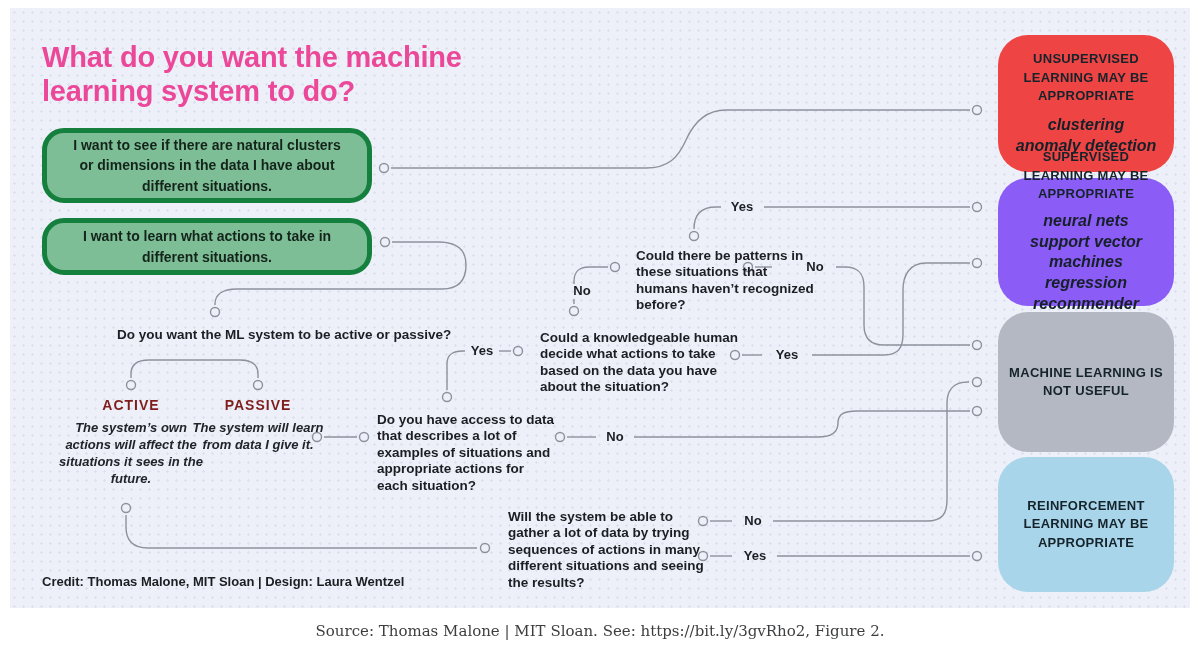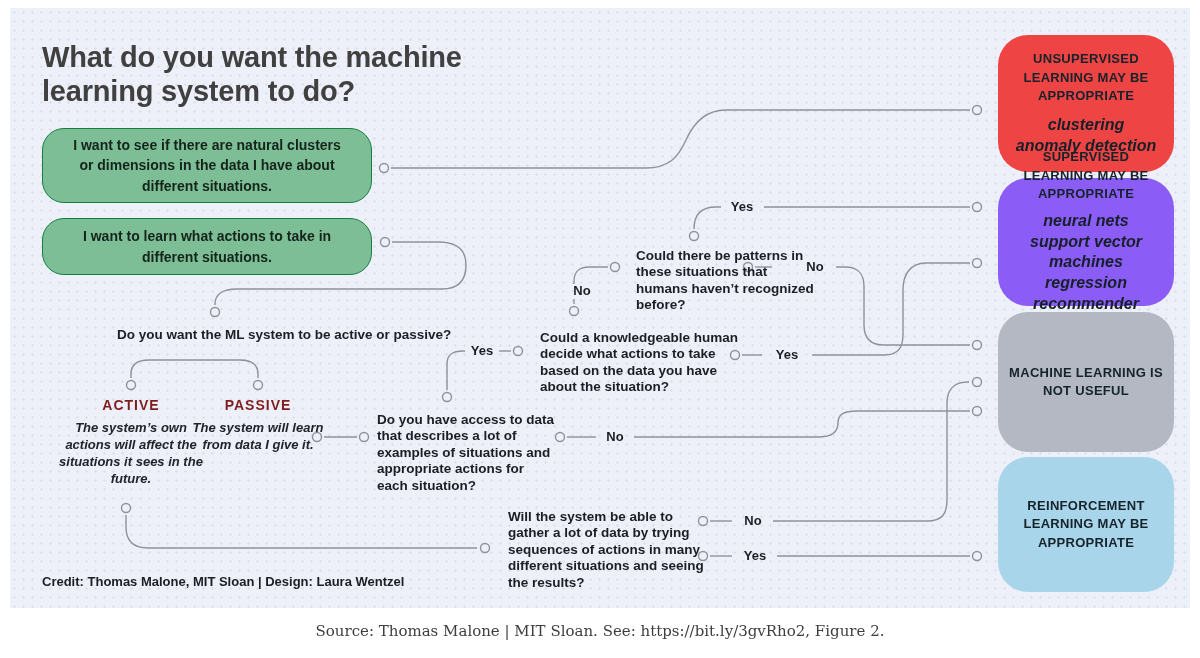--- a/index.html
+++ b/index.html
@@ -7,25 +7,25 @@
   .panel{
     position:absolute;left:10px;top:8px;width:1180px;height:600px;
     background-color:#edf0f8;
     background-image:radial-gradient(#dde1ee 1px, transparent 1.4px);
     background-size:9px 9px;
   }
   svg.wires{position:absolute;left:0;top:0;width:1200px;height:658px;z-index:2;pointer-events:none;}
   .abs{position:absolute;z-index:3;}
   .title{
     left:42px;top:40px;width:480px;
-    font-size:29px;line-height:1.18;font-weight:700;color:#404040;
+    font-size:29px;line-height:1.18;font-weight:700;color:#ec4899;
     white-space:pre-line;letter-spacing:-0.2px;
   }
   .start-node{
-    left:42px;width:330px;background:#7dbe96;border:1px solid #15803d;
+    left:42px;width:330px;background:#7dbe96;border:5px solid #15803d;
     border-radius:22px;display:flex;align-items:center;justify-content:center;
     text-align:center;font-weight:700;font-size:14px;line-height:1.45;color:#14241b;
     padding:0 26px;box-sizing:border-box;
   }
   #start1{top:128px;height:75px;}
   #start2{top:218px;height:57px;}
   .question{font-weight:700;font-size:13.5px;line-height:1.22;color:#1d1e24;}
   #q-active-passive{left:117px;top:327px;width:390px;}
   #q-access{left:377px;top:412px;width:180px;}
   #q-knowledgeable{left:540px;top:330px;width:212px;}

